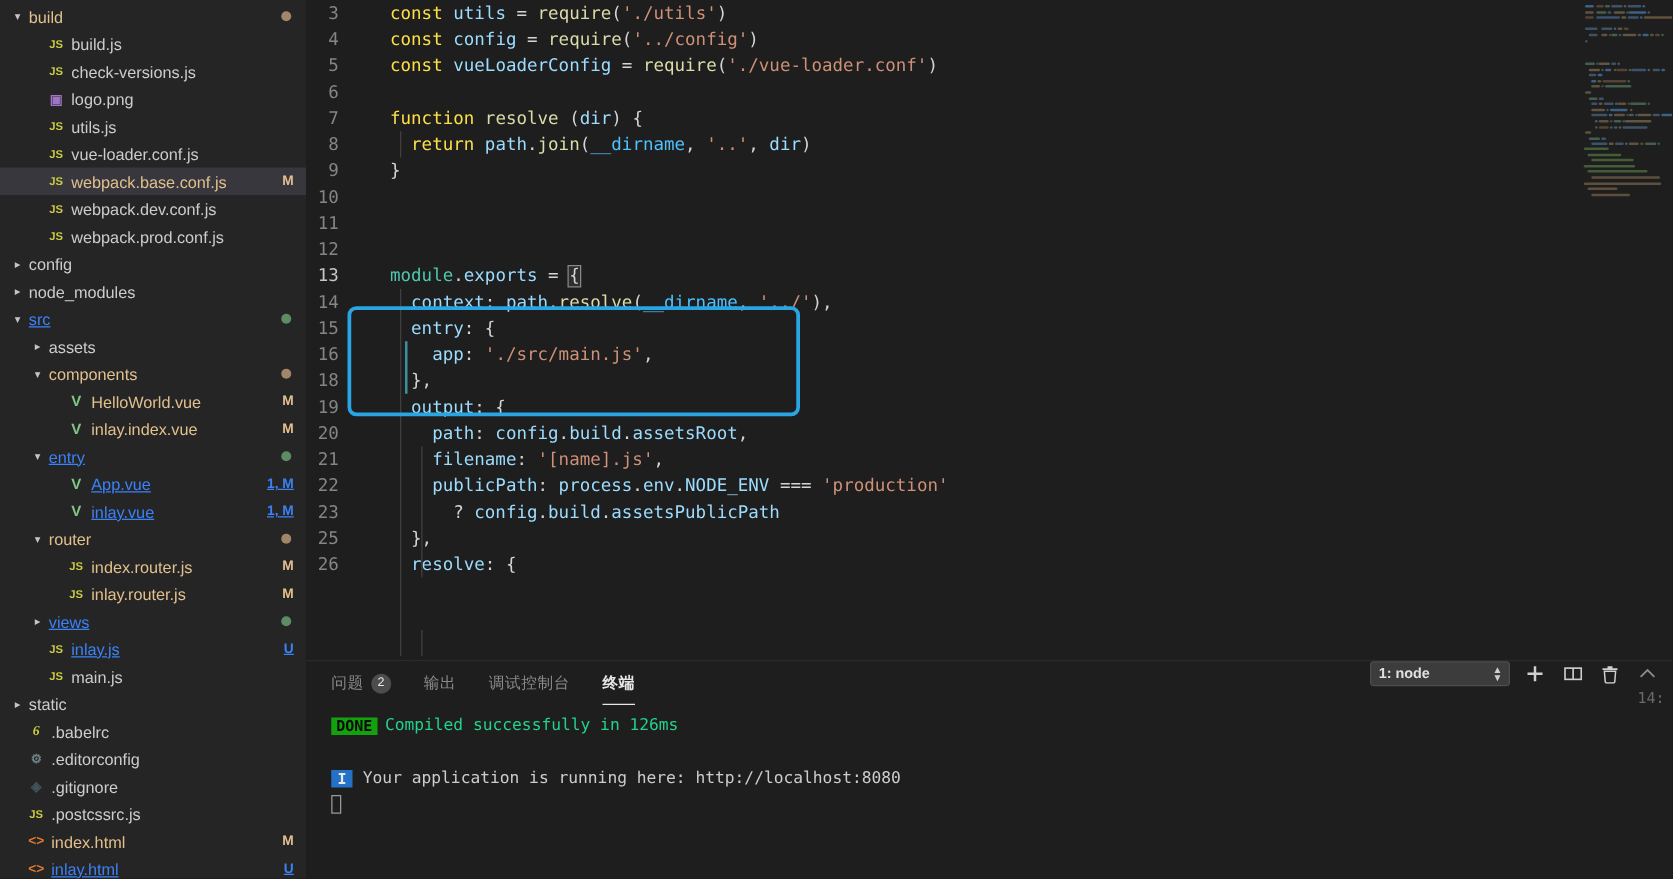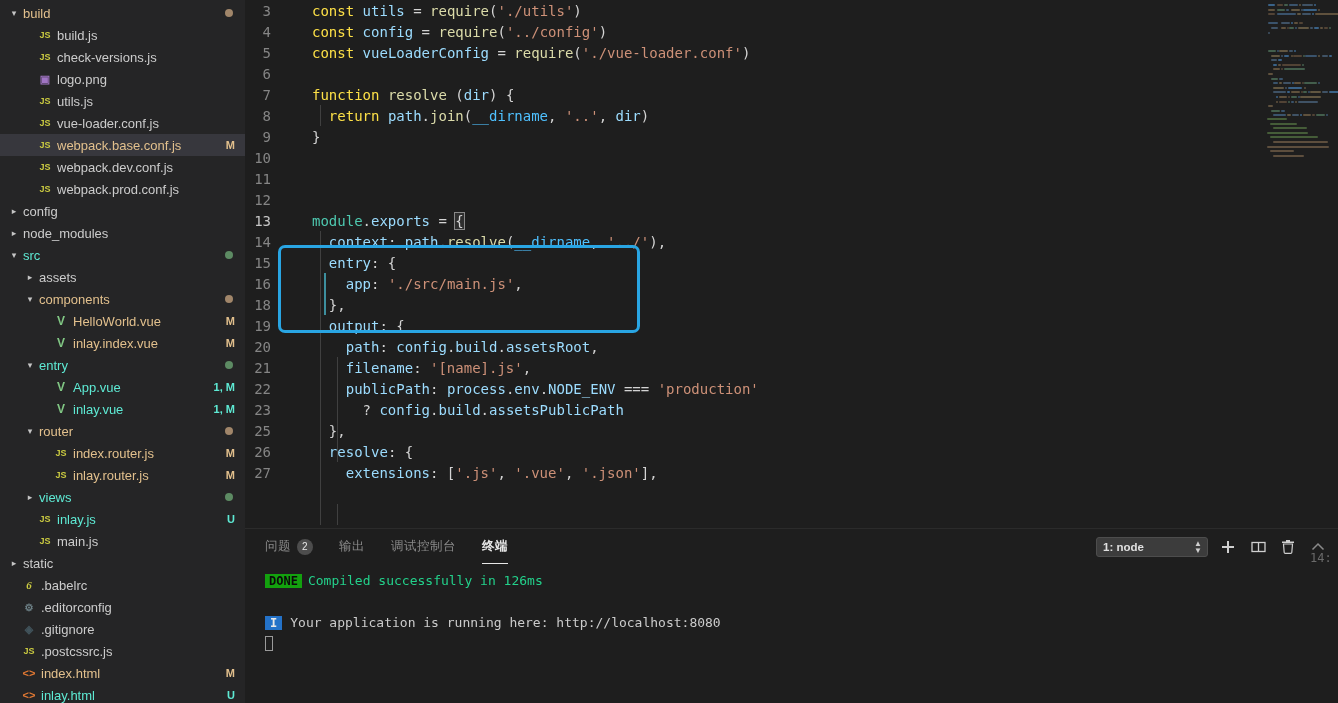--- a/index.html
+++ b/index.html
@@ -53,21 +53,21 @@
   .tbadge {
     position: absolute; right: 10px;
     font-size: 11px; font-weight: bold;
   }
   .tdot {
     position: absolute; right: 12px;
     width: 8px; height: 8px; border-radius: 50%;
   }
   .c-default { color: #cccccc; }
   .c-mod     { color: #e2c08d; }
-  .c-add     { color: #5eead4; }
+  .c-add     { color: #3b82f6; text-decoration: underline; }
   .dot-mod   { background: #a1866a; }
   .dot-add   { background: #5d8b63; }
 
   
   #editor-area {
     flex: 1 1 auto;
     position: relative;
     background: #1e1e1e;
     overflow: hidden;
   }
@@ -181,21 +181,21 @@
     border-radius: 8px;
     background: #4d4d4d;
     color: #e7e7e7;
     font-size: 10px;
     font-weight: normal;
   }
   #panel-actions {
     position: absolute;
     right: 10px; top: 0;
     height: 35px;
-    display: flex; align-items: center; gap: 10px;
+    display: flex; align-items: flex-start; gap: 10px;
   }
   #term-select {
     width: 112px; height: 20px;
     background: #3c3c3c;
     border: 1px solid #4d4d4d;
     border-radius: 3px;
     color: #e0e0e0;
     font-size: 11.5px;
     font-family: "Liberation Sans", sans-serif;
     font-weight: bold;
@@ -446,21 +446,20 @@
         <div class="code-row"><span class="lnum">15</span><span class="ctext"><span class="pl">  </span><span class="prop">entry</span><span class="pl">: {</span></span></div>
         <div class="code-row"><span class="lnum">16</span><span class="ctext"><span class="pl">    </span><span class="prop">app</span><span class="pl">: </span><span class="str">'./src/main.js'</span><span class="pl">,</span></span></div>
         <div class="code-row"><span class="lnum">18</span><span class="ctext"><span class="pl">  },</span></span></div>
         <div class="code-row"><span class="lnum">19</span><span class="ctext"><span class="pl">  </span><span class="prop">output</span><span class="pl">: {</span></span></div>
         <div class="code-row"><span class="lnum">20</span><span class="ctext"><span class="pl">    </span><span class="prop">path</span><span class="pl">: </span><span class="var">config</span><span class="pl">.</span><span class="prop">build</span><span class="pl">.</span><span class="prop">assetsRoot</span><span class="pl">,</span></span></div>
         <div class="code-row"><span class="lnum">21</span><span class="ctext"><span class="pl">    </span><span class="prop">filename</span><span class="pl">: </span><span class="str">'[name].js'</span><span class="pl">,</span></span></div>
         <div class="code-row"><span class="lnum">22</span><span class="ctext"><span class="pl">    </span><span class="prop">publicPath</span><span class="pl">: </span><span class="var">process</span><span class="pl">.</span><span class="prop">env</span><span class="pl">.</span><span class="prop">NODE_ENV</span><span class="op"> === </span><span class="str">'production'</span></span></div>
         <div class="code-row"><span class="lnum">23</span><span class="ctext"><span class="pl">      </span><span class="op">? </span><span class="var">config</span><span class="pl">.</span><span class="prop">build</span><span class="pl">.</span><span class="prop">assetsPublicPath</span></span></div>
         <div class="code-row"><span class="lnum">25</span><span class="ctext"><span class="pl">  },</span></span></div>
         <div class="code-row"><span class="lnum">26</span><span class="ctext"><span class="pl">  </span><span class="prop">resolve</span><span class="pl">: {</span></span></div>
-        <div class="code-row"><span class="lnum">27</span><span class="ctext"><span class="pl">    </span><span class="prop">extensions</span><span class="pl">: [</span><span class="str">'.js'</span><span class="pl">, </span><span class="str">'.vue'</span><span class="pl">, </span><span class="str">'.json'</span><span class="pl">],</span></span></div>
         <div class="guide" style="left: 75px; top: 231px; height: 294px;"></div>
         <div class="guide" style="left: 92px; top: 357px; height: 105px;"></div>
         <div class="guide" style="left: 92px; top: 504px; height: 21px;"></div>
         <div class="guide active" style="left: 79px; top: 273px; height: 42px;"></div>
         <div class="guide" style="left: 75px; top: 105px; height: 21px;"></div>
       </div>
 
     <div id="hl-box"></div>
 
     <div id="minimap">

